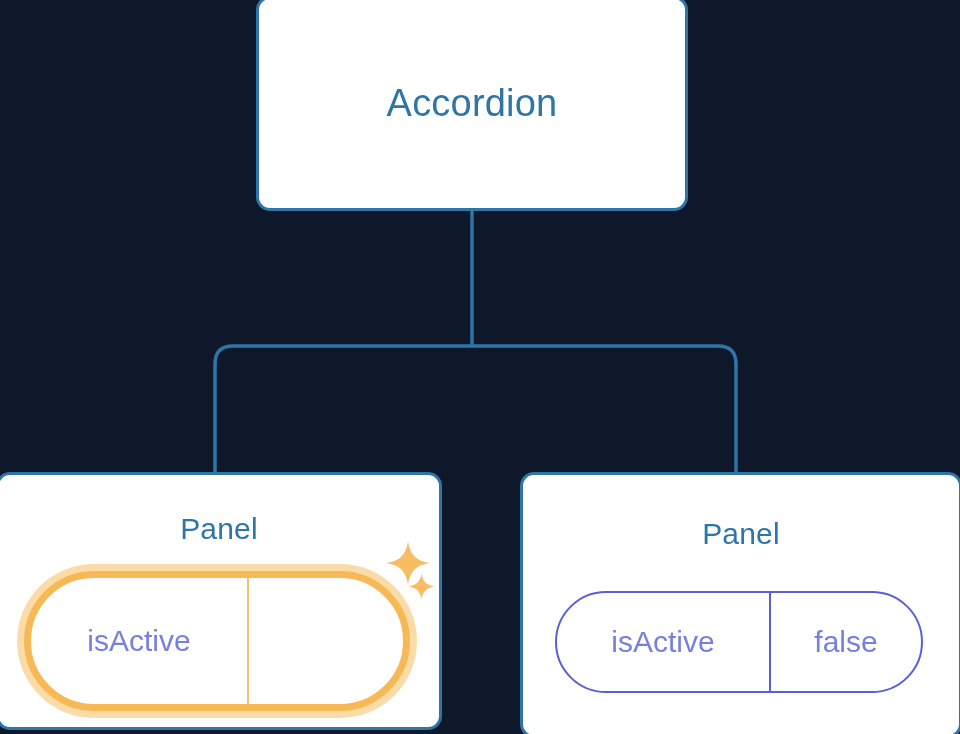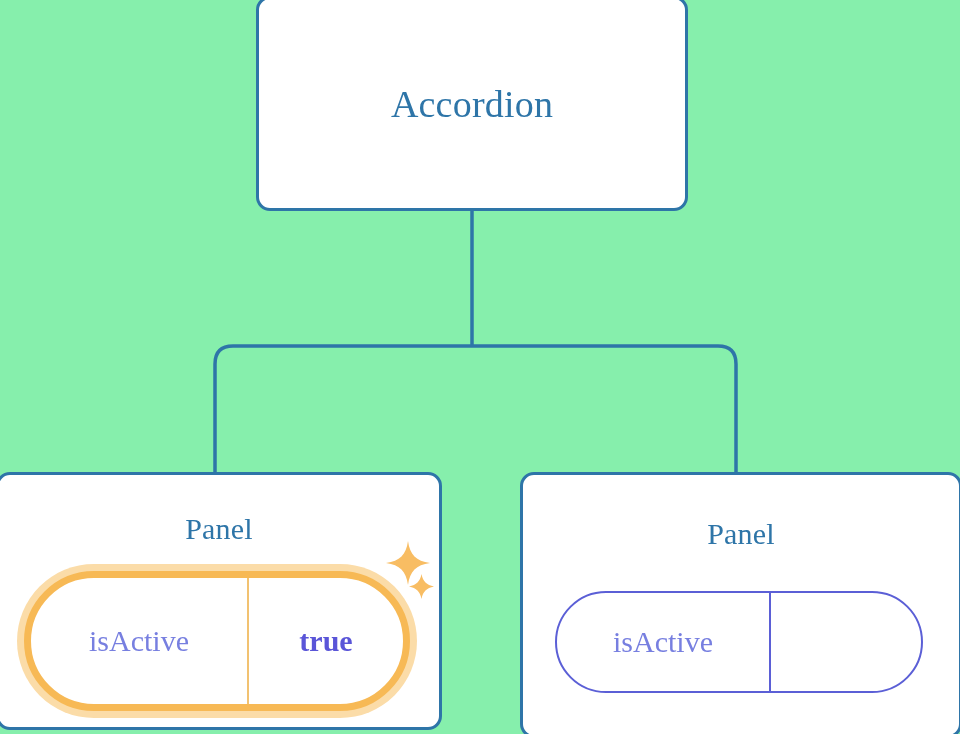--- a/index.html
+++ b/index.html
@@ -10,22 +10,21 @@
     width: 960px;
     height: 734px;
     overflow: hidden;
     font-family: "Liberation Sans", sans-serif;
     background: #4a6a73;
   }
   #stage {
     position: relative;
     width: 960px;
     height: 734px;
-    background: #86efac;
-    font-family: Liberation Serif, serif;
+    background: #0f172a;
   }
 
   
   #connectors {
     position: absolute;
     left: 0;
     top: 0;
     width: 960px;
     height: 734px;
   }
@@ -179,34 +178,34 @@
     <div class="node-title">Accordion</div>
   </div>
 
   <div class="node" id="node-panel-left">
     <div class="node-title panel-title">Panel</div>
   </div>
 
   <div class="pill-wrap" id="pill-left-wrap">
     <div class="pill" id="pill-left">
       <div class="pill-cell pill-key">isActive</div>
-      <div class="pill-cell pill-val">true</div>
     </div>
   </div>
 
   <svg class="sparkle" id="sparkle-big" width="46" height="46" viewBox="0 0 46 46" xmlns="http://www.w3.org/2000/svg">
     <path d="M23 1 C25 15 31 21 45 23 C31 25 25 31 23 45 C21 31 15 25 1 23 C15 21 21 15 23 1 Z" fill="#f8bd63"></path>
   </svg>
   <svg class="sparkle" id="sparkle-small" width="27" height="27" viewBox="0 0 27 27" xmlns="http://www.w3.org/2000/svg">
     <path d="M13.5 1 C15 8.5 18.5 12 26 13.5 C18.5 15 15 18.5 13.5 26 C12 18.5 8.5 15 1 13.5 C8.5 12 12 8.5 13.5 1 Z" fill="#f8bd63"></path>
   </svg>
 
   <div class="node" id="node-panel-right">
     <div class="node-title panel-title">Panel</div>
   </div>
 
   <div class="pill-wrap" id="pill-right-wrap">
     <div class="pill" id="pill-right">
       <div class="pill-cell pill-key">isActive</div>
+      <div class="pill-cell pill-val">false</div>
     </div>
   </div>
 
 </div>
 
 </body></html>

